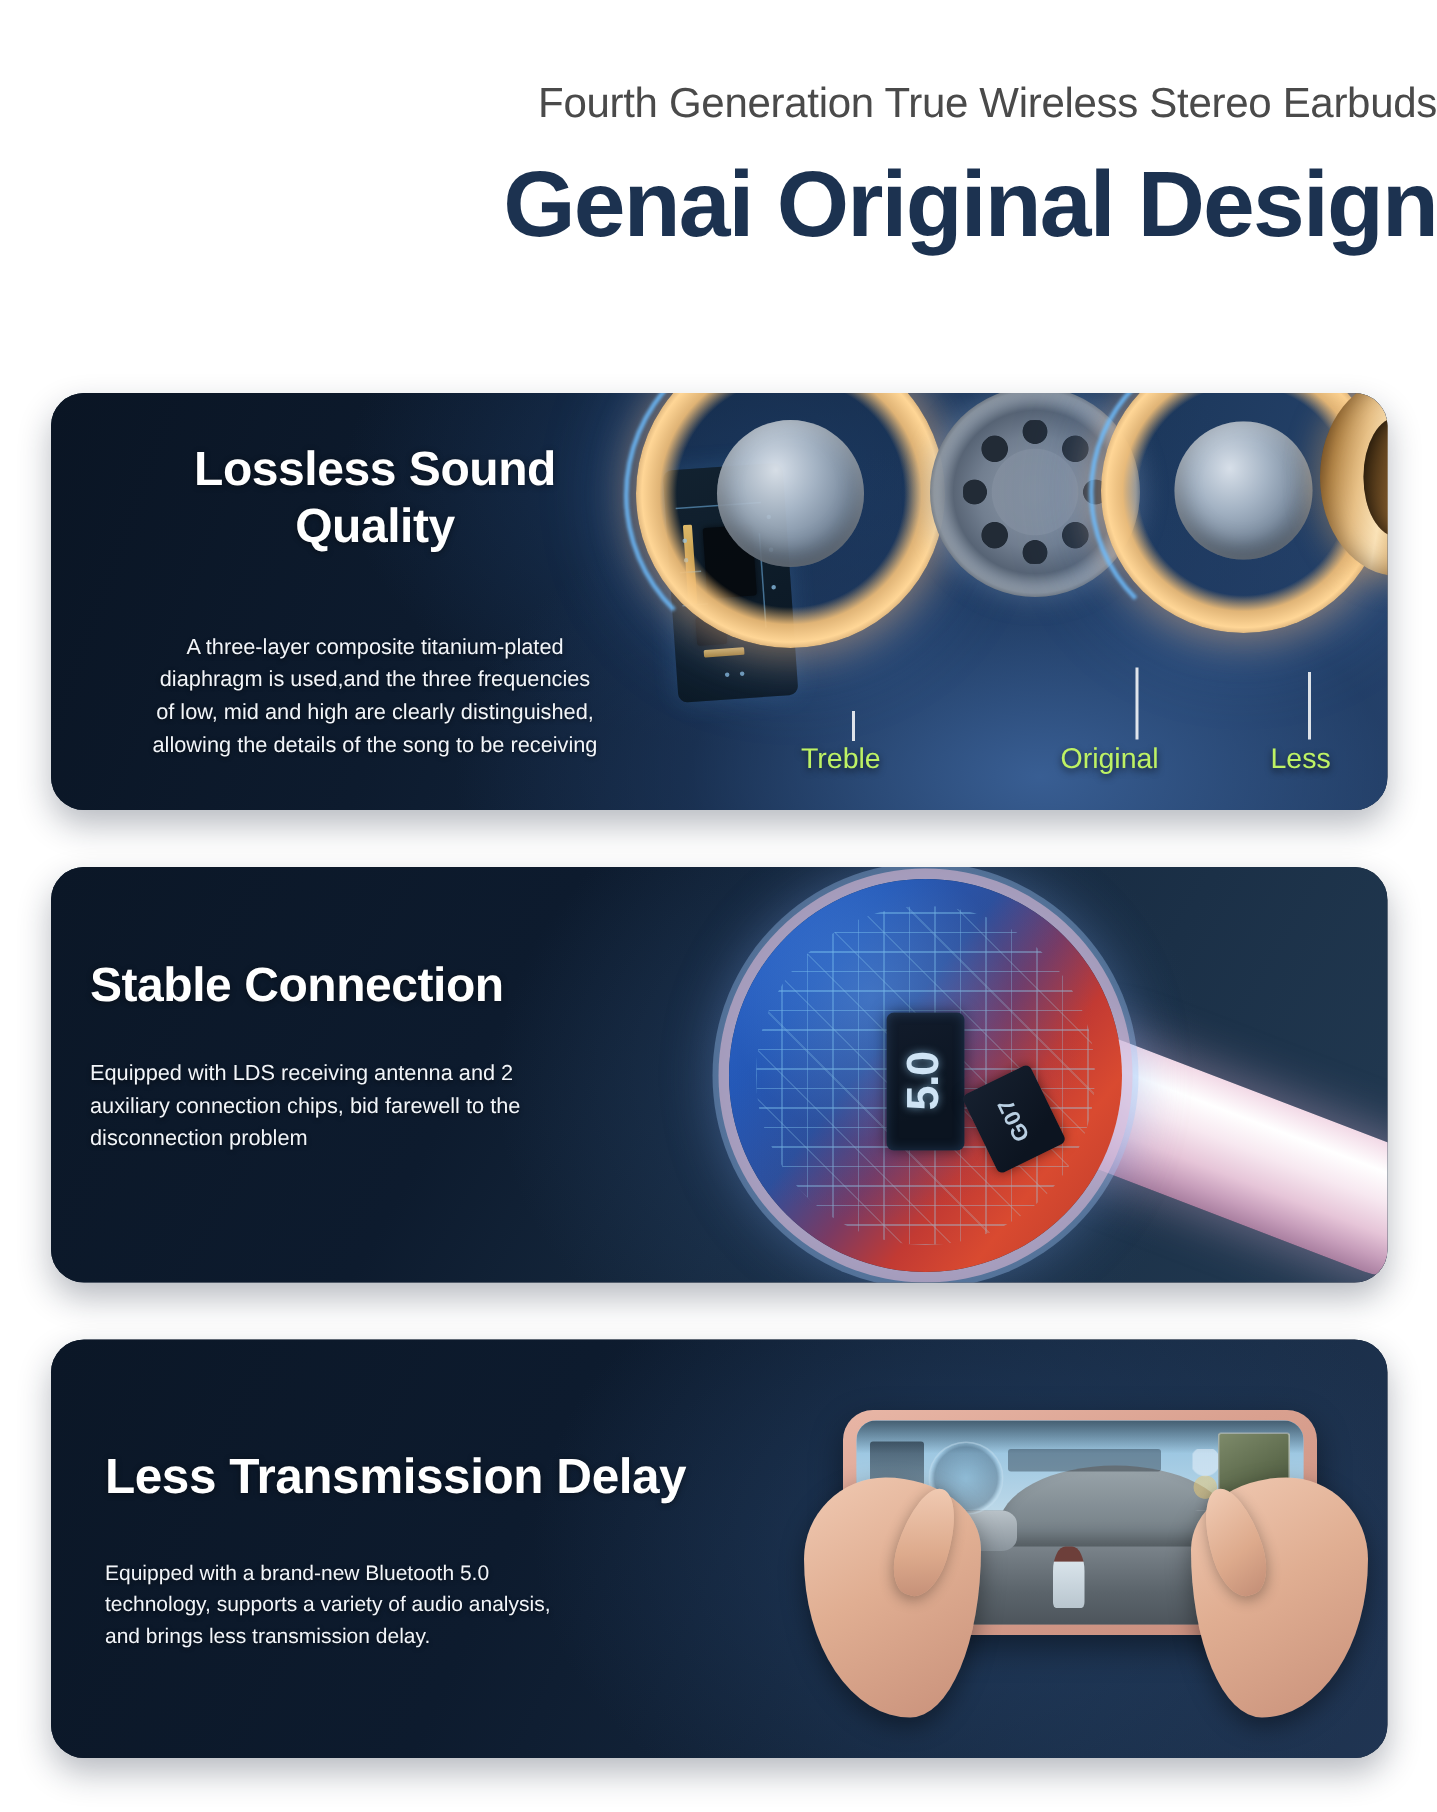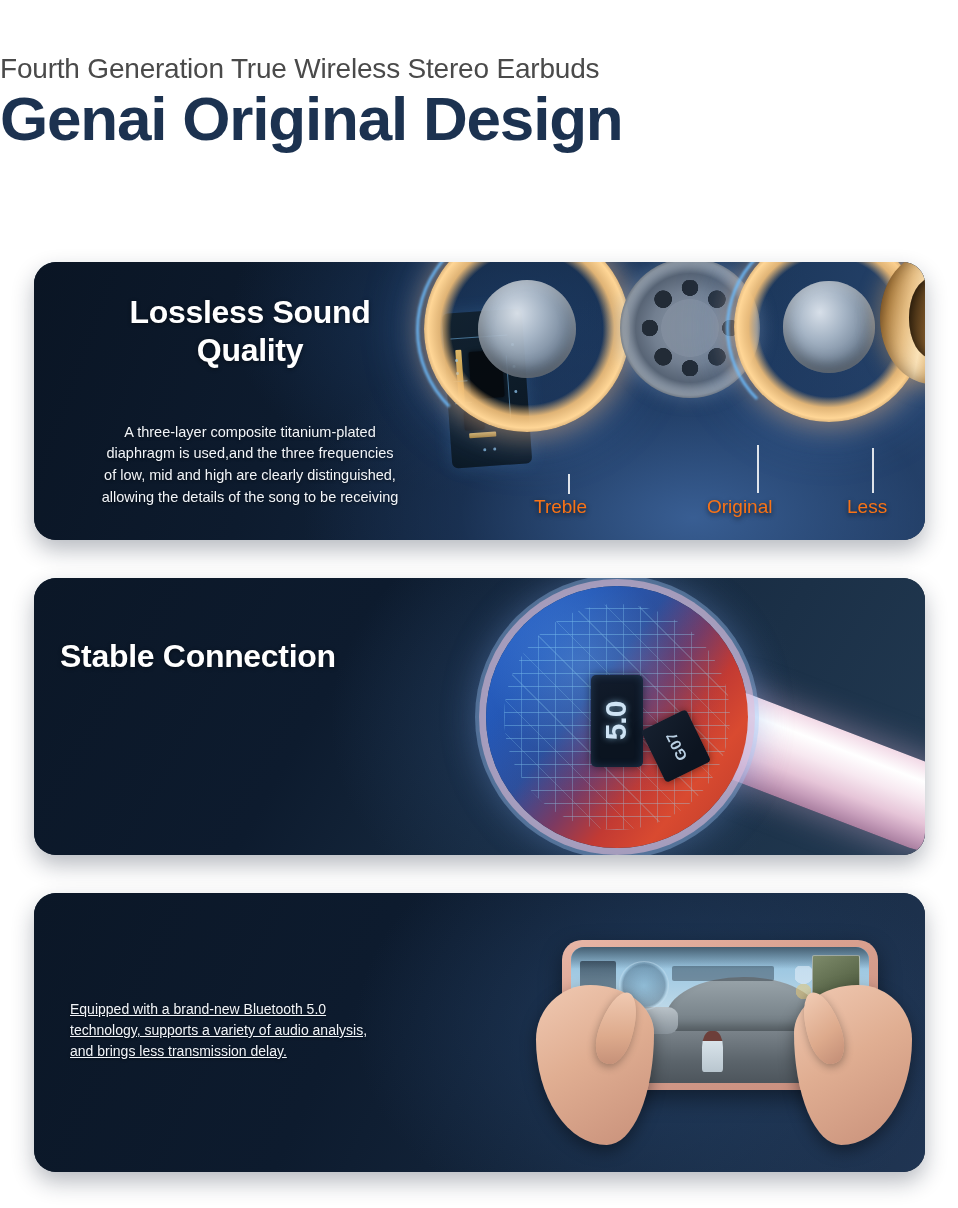--- a/index.html
+++ b/index.html
@@ -17,31 +17,32 @@
     width: 958px;
     height: 1208px;
     background: #ffffff;
   }
 
   
   .header {
     position: absolute;
     top: 0; left: 0;
     width: 958px;
-    text-align: left;
+    text-align: right;
     padding-top: 52px;
   }
   .subtitle {
     font-size: 28px;
     font-weight: 400;
     color: #4a4a4a;
     letter-spacing: -0.2px;
     line-height: 1.2;
   }
   .title {
+    margin-top: 18px;
     font-size: 62px;
     font-weight: 700;
     color: #1c3250;
     letter-spacing: -1.2px;
     line-height: 1.05;
   }
 
   
   .card {
     position: absolute;
@@ -89,21 +90,21 @@
   .c1-text { left: 26px; top: 32px; width: 380px; text-align: center; }
   .c1-text .card-body { margin-top: 52px; }
 
   
   .c2-text { left: 26px; top: 60px; width: 380px; }
   .c2-text .card-body { margin-top: 30px; }
 
   
   .c3-text { left: 36px; top: 72px; width: 430px; }
   .c3-text .card-heading { font-size: 33px; white-space: nowrap; }
-  .c3-text .card-body { margin-top: 34px; font-size: 14px; text-decoration: underline; }
+  .c3-text .card-body { margin-top: 34px; font-size: 14px; }
 
   
   .c1-bg {
     background:
       radial-gradient(ellipse 520px 300px at 74% 92%, rgba(58,96,150,0.95) 0%, rgba(31,58,98,0.55) 45%, rgba(13,27,46,0) 75%),
       radial-gradient(ellipse 420px 260px at 55% 20%, rgba(30,62,105,0.75) 0%, rgba(13,27,46,0) 70%),
       linear-gradient(110deg, #0a1524 0%, #0d1b2e 30%, #12243c 52%, #1e3a5f 78%, #2a4872 100%);
   }
   .driver-row {
     position: absolute;
@@ -232,21 +233,21 @@
     position: absolute;
     width: 3px; height: 3px;
     border-radius: 50%;
     background: rgba(150,205,245,0.75);
   }
 
   
   .label {
     position: absolute;
     z-index: 6;
-    color: #f97316;
+    color: #bef264;
     font-size: 19px;
     font-weight: 500;
     text-shadow: 0 2px 5px rgba(0,0,0,0.65);
     white-space: nowrap;
   }
   .leader {
     position: absolute;
     z-index: 6;
     width: 1.5px;
     background: rgba(255,255,255,0.85);
@@ -501,20 +502,23 @@
       <div class="bt-chip">
         <span class="bt-chip-label">5.0</span>
       </div>
       <div class="chip2">
         <span class="chip2-label">G07</span>
       </div>
     </div>
 
     <div class="card-text c2-text">
       <div class="card-heading">Stable Connection</div>
+      <div class="card-body">Equipped with LDS receiving antenna and 2
+auxiliary connection chips, bid farewell to the
+disconnection problem</div>
     </div>
   </div>
 
   <div class="card card-3">
     <div class="card-bg c3-bg"></div>
 
     <div class="hand hand-left"></div>
     <div class="hand hand-right"></div>
 
     <div class="phone">
@@ -530,19 +534,20 @@
         <div class="game-banner"></div>
         <div class="game-right-btns"></div>
         <div class="game-minimap"></div>
       </div>
     </div>
 
     <div class="thumb thumb-left"></div>
     <div class="thumb thumb-right"></div>
 
     <div class="card-text c3-text">
+      <div class="card-heading">Less Transmission Delay</div>
       <div class="card-body">Equipped with a brand-new Bluetooth 5.0
 technology, supports a variety of audio analysis,
 and brings less transmission delay.</div>
     </div>
   </div>
 
 </div>
 
 </body></html>

